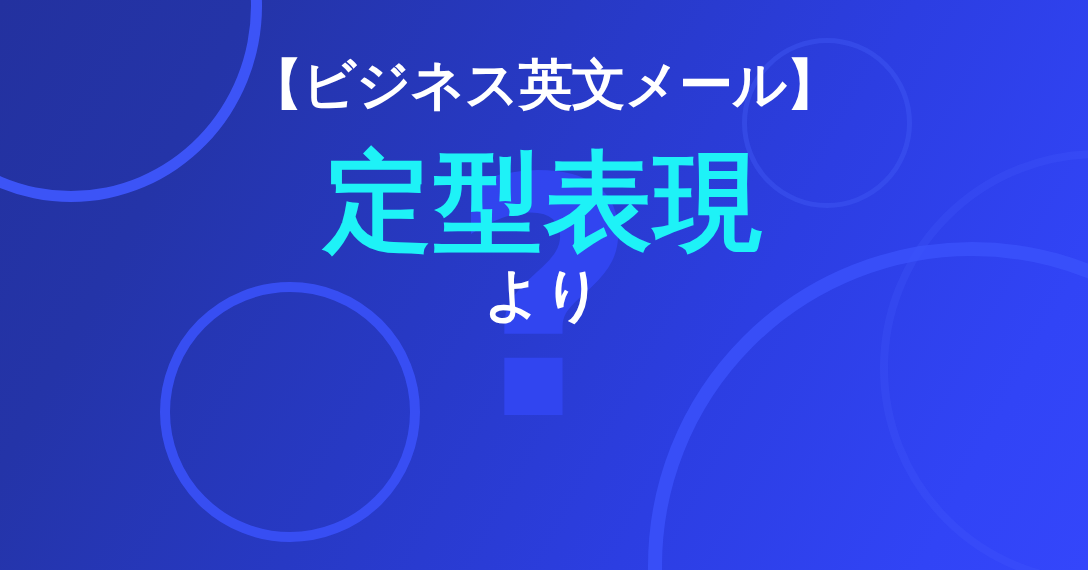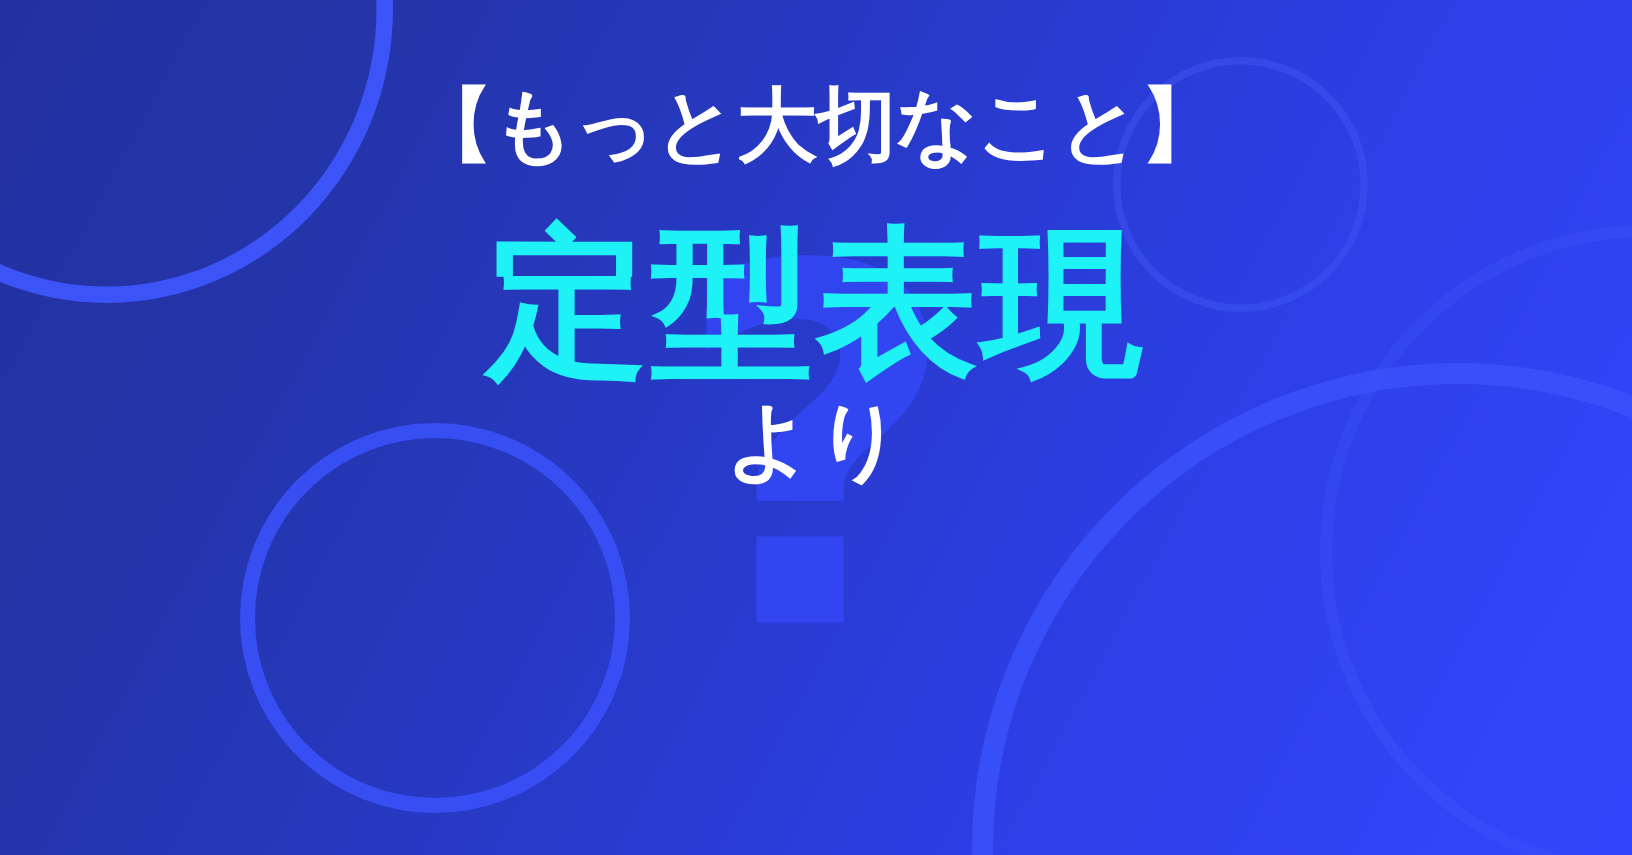--- a/index.html
+++ b/index.html
@@ -145,18 +145,18 @@
   <div class="deco-layer">
     <div class="ring ring-topleft"></div>
     <div class="ring ring-lowerleft"></div>
     <div class="ring ring-topright"></div>
     <div class="ring ring-farright"></div>
     <div class="ring ring-bottomright"></div>
     <div class="qmark">?</div>
   </div>
 
   <div class="text-layer">
-    <div class="line line-kicker">【もっと大切なこと】</div>
+    <div class="line line-kicker">【ビジネス英文メール】</div>
     <div class="line line-headline">定型表現</div>
     <div class="line line-connector">より</div>
   </div>
 
 </div>
 
 </body></html>

